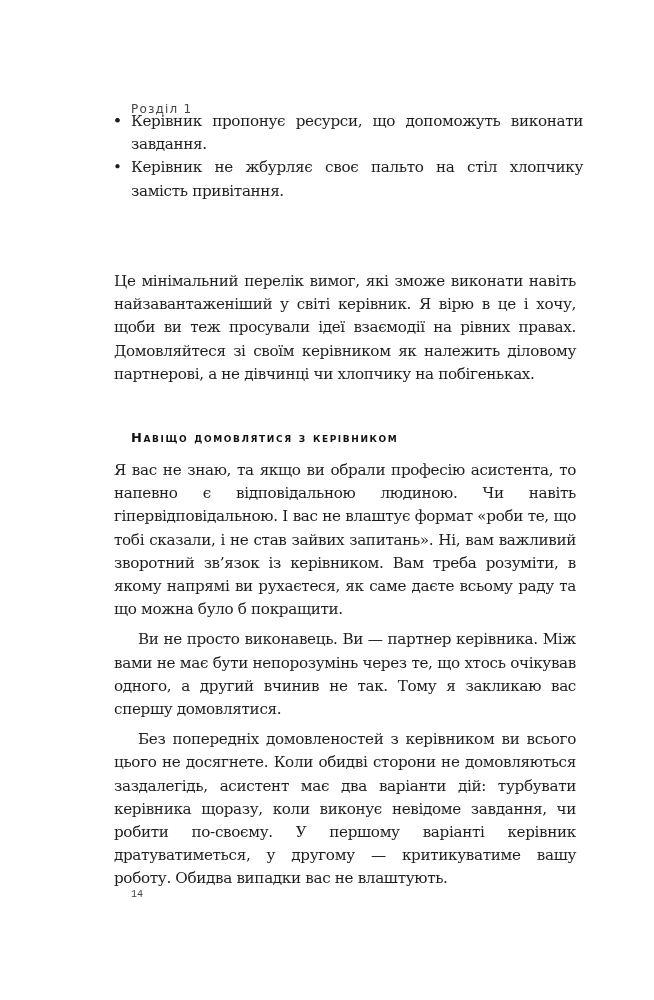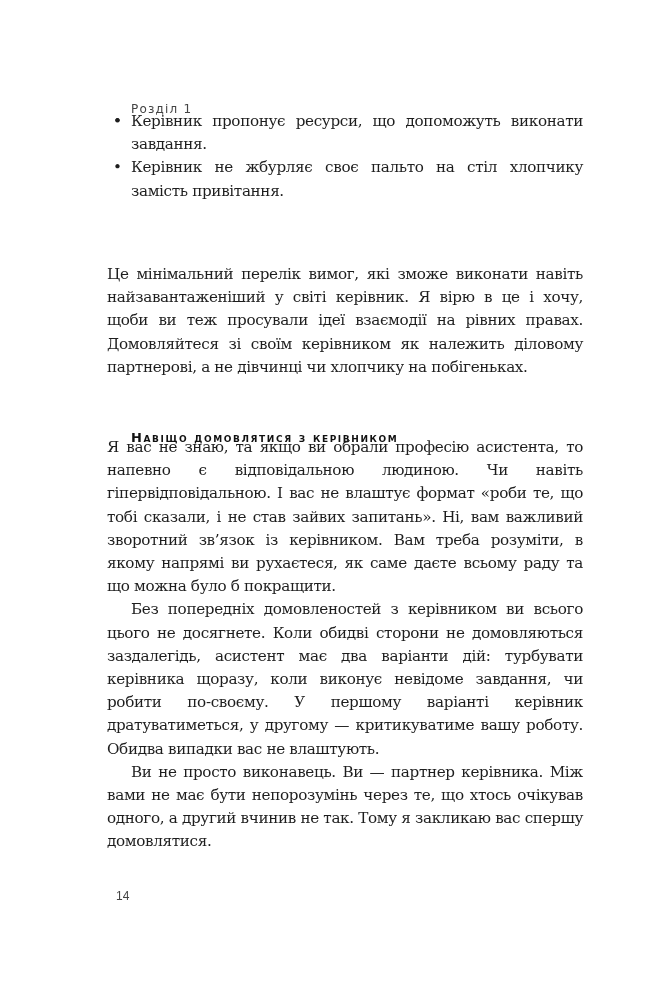--- a/index.html
+++ b/index.html
@@ -6,30 +6,30 @@
   body { width: 654px; height: 1000px; position: relative; overflow: hidden; color: #1e1e1e; }
   .running-head {
     position: absolute; left: 131px; top: 78px;
     font-family: "DejaVu Sans", sans-serif; font-size: 12px; letter-spacing: 1.2px; color: #444; margin-top: 24px;
   }
   .serif { font-family: "DejaVu Serif", "Liberation Serif", serif; font-size: 15.2px; line-height: 23.2px; letter-spacing: -0.35px; }
   .bullets { position: absolute; left: 107px; top: 110px; width: 476px; margin: 0; padding: 0; list-style: none; }
   .bullets li { position: relative; padding-left: 24px; text-align: justify; }
   .bullets li .dot { position: absolute; left: 6px; top: 0; }
   .para-block { position: absolute; left: 107px; width: 476px; }
-  .para-block p { margin: 0; text-align: justify; }
+  .para-block p { margin: 7px; text-align: justify; }
   .para-block p.indent { text-indent: 24px; }
   .heading {
     position: absolute; left: 131px; top: 430px;
     font-family: "DejaVu Sans", sans-serif; font-weight: bold; font-size: 13px;
     letter-spacing: 1.6px; font-variant: small-caps; color: #111;
   }
   .page-number {
-    position: absolute; left: 116px; top: 889px;
-    font-family: Liberation Sans, sans-serif; font-size: 12px; color: #444;
+    position: absolute; left: 131px; top: 889px;
+    font-family: Liberation Mono, monospace; font-size: 10px; color: #444;
   }
 </style>
 </head>
 <body>
 
 <div>
   <div class="running-head">Розділ 1</div>
 
   <ul class="bullets serif">
     <li>
@@ -44,20 +44,20 @@
       <span>Керівник не жбурляє своє пальто на стіл хлопчику замість привітання.</span>
     </li>
   </ul>
 
   <div class="para-block serif" style="top:263px;">
     <p>Це мінімальний перелік вимог, які зможе виконати навіть найзавантаженіший у світі керівник. Я вірю в це і хочу, щоби ви теж просували ідеї взаємодії на рівних правах. Домовляйтеся зі своїм керівником як належить діловому партнерові, а не дівчинці чи хлопчику на побігеньках.</p>
   </div>
 
   <div class="heading">Навіщо домовлятися з керівником</div>
 
-  <div class="para-block serif" style="top:436px;">
+  <div class="para-block serif" style="top:452px;">
     <p>Я вас не знаю, та якщо ви обрали професію асистента, то напевно є відповідальною людиною. Чи навіть гіпервідповідальною. І вас не влаштує формат «роби те, що тобі сказали, і не став зайвих запитань». Ні, вам важливий зворотний зв’язок із керівником. Вам треба розуміти, в якому напрямі ви рухаєтеся, як саме даєте всьому раду та що можна було б покращити.</p>
+    <p class="indent">Ви не просто виконавець. Ви — партнер керівника. Між вами не має бути непорозумінь через те, що хтось очікував одного, а другий вчинив не так. Тому я закликаю вас спершу домовлятися.</p>
     <p class="indent">Без попередніх домовленостей з керівником ви всього цього не досягнете. Коли обидві сторони не домовляються заздалегідь, асистент має два варіанти дій: турбувати керівника щоразу, коли виконує невідоме завдання, чи робити по-своєму. У першому варіанті керівник дратуватиметься, у другому — критикуватиме вашу роботу. Обидва випадки вас не влаштують.</p>
-    <p class="indent">Ви не просто виконавець. Ви — партнер керівника. Між вами не має бути непорозумінь через те, що хтось очікував одного, а другий вчинив не так. Тому я закликаю вас спершу домовлятися.</p>
   </div>
 
   <div class="page-number">14</div>
 </div>
 
 </body></html>

